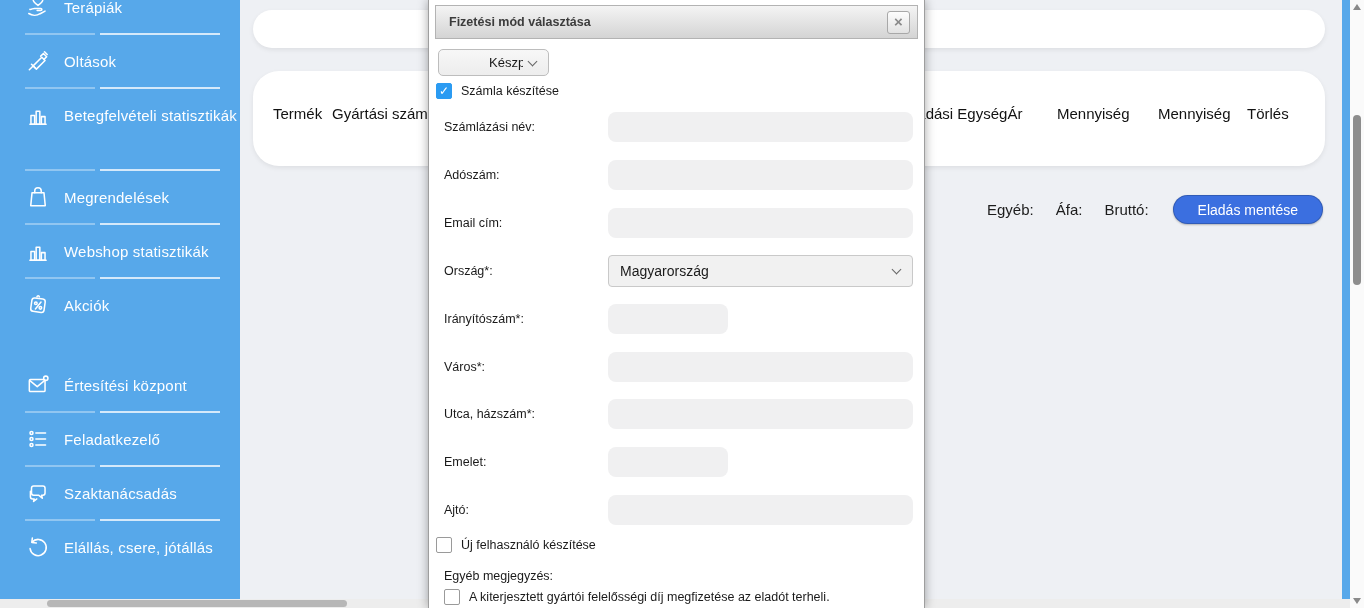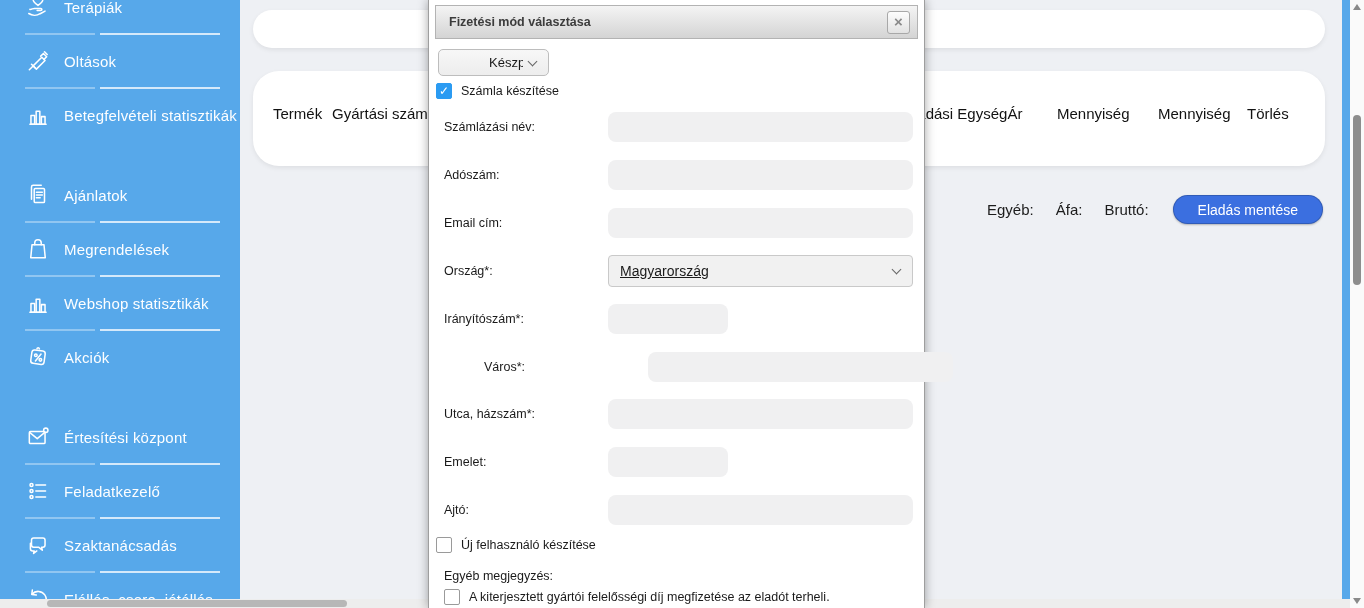--- a/index.html
+++ b/index.html
@@ -60,21 +60,21 @@
   #invoice-cb-row { left:7px; top:83px; }
   #newuser-cb-row { left:7px; top:537px; }
   #epr-cb-row { left:15px; top:589px; }
 
   .field-row { position:absolute; left:0; width:497px; height:30px; }
   .field-row .f-label { position:absolute; left:15px; top:50%; transform:translateY(-50%); font-size:12.5px; color:#1a1a1a; white-space:nowrap; }
   .f-input { position:absolute; left:179px; top:0; height:30px; background:#f0f0f1; border:none; border-radius:8px; padding:0 10px; font-size:13px; font-family:"Liberation Sans",sans-serif; color:#222; }
   .f-input.full { width:305px; }
   .f-input.short { width:120px; }
   .f-select { left:179px; top:-1px; width:305px; height:32px; background:#f1f1f1; border:1px solid #c9c9c9; border-radius:4px; }
-  .f-select .sel-text { font-size:14px;text-decoration:underline; }
+  .f-select .sel-text { font-size:14px; }
 
   #other-note-label { position:absolute; left:15px; top:569px; font-size:12.5px; color:#1a1a1a; }
 </style>
 </head>
 <body>
 
 <div id="stage">
 
   <nav id="sidebar">
     <div id="sidebar-sections">
@@ -115,30 +115,20 @@
                 <path d="M4.5 20.5h15"></path>
                 <rect x="5.5" y="12.5" width="3.4" height="8"></rect>
                 <rect x="10.3" y="8.5" width="3.4" height="12"></rect>
                 <rect x="15.1" y="13.5" width="3.4" height="7"></rect>
               </svg>
             </span>
             <span class="sb-label">Betegfelvételi statisztikák</span>
           </div>
         </div>
         <div class="sb-section">
-          <div class="sb-item">
-            <span class="sb-icon">
-              <svg viewBox="0 0 24 24">
-                <path d="M6 16V4.5A1.5 1.5 0 0 1 7.5 3H15"></path>
-                <rect x="8.5" y="6" width="9.5" height="13" rx="1"></rect>
-                <path d="M10.5 9.5h5.5M10.5 12h5.5M10.5 14.5h3.5"></path>
-              </svg>
-            </span>
-            <span class="sb-label">Ajánlatok</span>
-          </div>
           <div class="sb-divider">
             <span class="seg1"></span>
             <span class="seg2"></span>
           </div>
           <div class="sb-item">
             <span class="sb-icon">
               <svg viewBox="0 0 24 24">
                 <path d="M6.5 8h11l1.2 12H5.3z"></path>
                 <path d="M9 8V6.5a3 3 0 0 1 6 0V8"></path>
               </svg>
@@ -290,21 +280,21 @@
           <span class="f-label">Ország*:</span>
           <div class="select-box f-select">
             <span class="sel-text">Magyarország</span>
             <span class="chev"></span>
           </div>
         </div>
         <div class="field-row" style="top: 304px;">
           <span class="f-label">Irányítószám*:</span>
           <input class="f-input short" type="text" style="">
         </div>
-        <div class="field-row" style="top: 352px; margin-left: 40px;">
+        <div class="field-row" style="top: 352px;">
           <span class="f-label">Város*:</span>
           <input class="f-input full" type="text" style="">
         </div>
         <div class="field-row" style="top: 399px; padding-left: 9px;">
           <span class="f-label">Utca, házszám*:</span>
           <input class="f-input full" type="text" style="">
         </div>
         <div class="field-row" style="top: 447px;">
           <span class="f-label">Emelet:</span>
           <input class="f-input short" type="text" style="">

